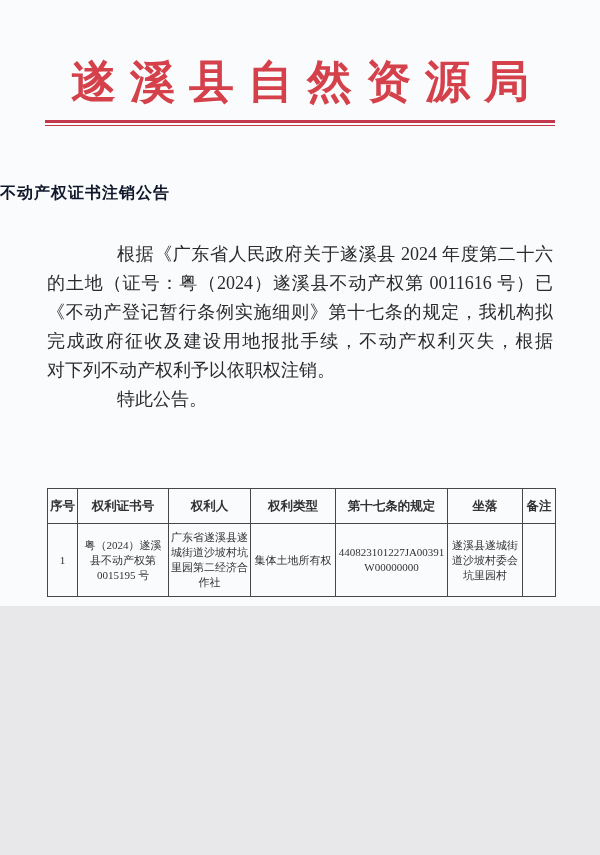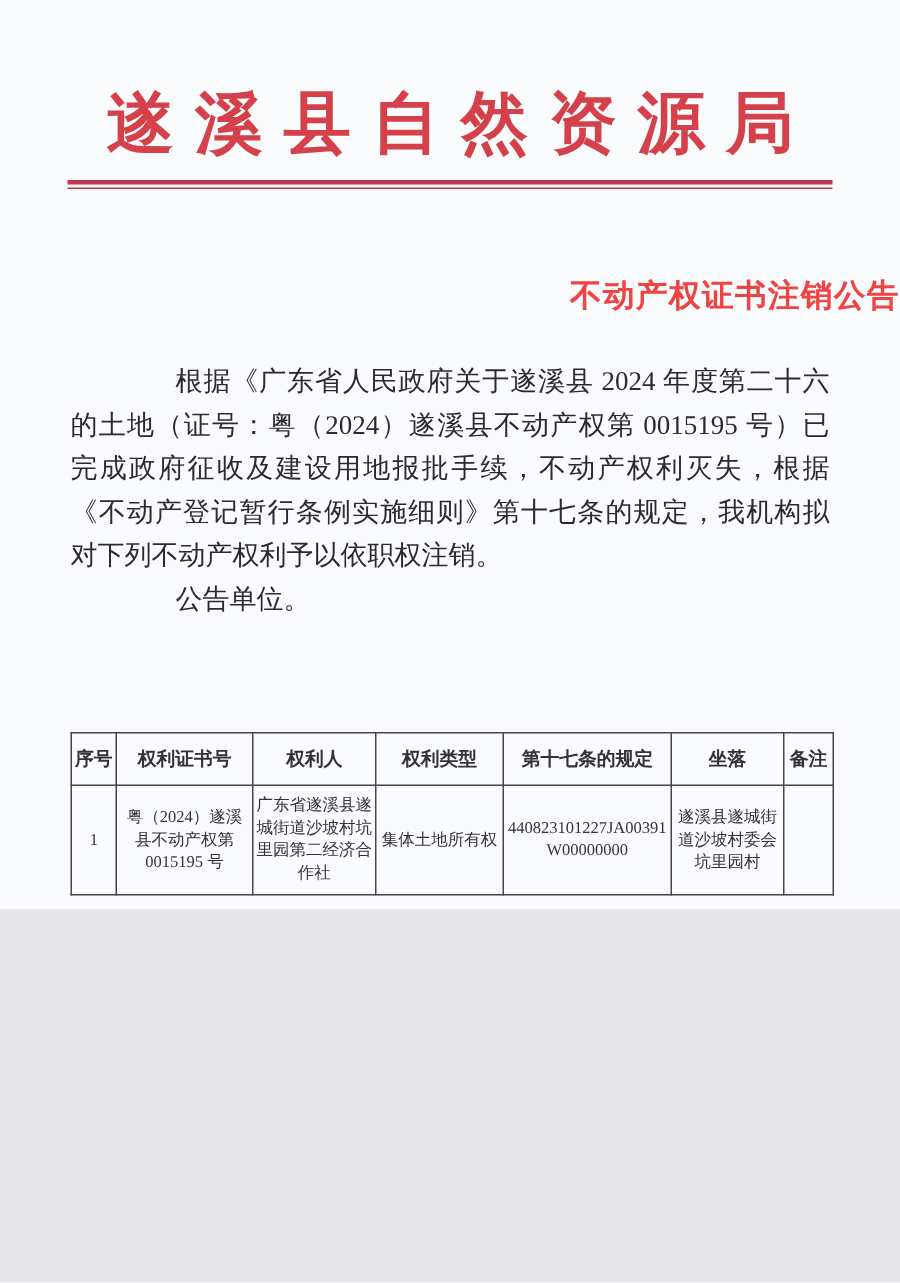--- a/index.html
+++ b/index.html
@@ -20,21 +20,21 @@
   .dline .l1, .dline .l2 { width:100%; background:#c4384e; }
   .dline-top { top:120px; }
   .dline-top .l1 { height:2.5px; }
   .dline-top .l2 { height:1.5px; margin-top:2px; }
   .dline-bottom { top:791px; }
   .dline-bottom .l1 { height:1.5px; }
   .dline-bottom .l2 { height:2.5px; margin-top:2px; }
 
   .doc-title {
     position:absolute; top:183px; left:0; width:600px;
-    text-align:right; font-size:21px; font-weight:bold; color:#ef4444;
+    text-align:left; font-size:16px; font-weight:bold; color:#0f172a;
     letter-spacing:1px;
   }
 
   .paragraph {
     position:absolute; top:240px; left:47px; width:506px;
     font-size:18px; line-height:29px; color:#2b2b2e;
   }
   .pline { text-align:justify; text-align-last:justify; height:29px; overflow:hidden; }
   .pline.first { text-indent:70px; }
   .pline.last { text-align-last:left; }
@@ -76,25 +76,25 @@
 
   <div class="dline dline-top">
     <div class="l1"></div>
       <div class="l2"></div>
   </div>
 
   <div class="doc-title">不动产权证书注销公告</div>
 
   <div class="paragraph">
     <div class="pline first">根据《广东省人民政府关于遂溪县 2024 年度第二十六批</div>
-    <div class="pline">的土地（证号：粤（2024）遂溪县不动产权第 0015195 号）已</div>
+    <div class="pline">的土地（证号：粤（2024）遂溪县不动产权第 0011616 号）已</div>
+    <div class="pline">《不动产登记暂行条例实施细则》第十七条的规定，我机构拟</div>
     <div class="pline">完成政府征收及建设用地报批手续，不动产权利灭失，根据</div>
-    <div class="pline">《不动产登记暂行条例实施细则》第十七条的规定，我机构拟</div>
     <div class="pline last">对下列不动产权利予以依职权注销。</div>
-    <div class="closing">公告单位。</div>
+    <div class="closing">特此公告。</div>
   </div>
 
   <table class="notice">
     <colgroup>
       <col style="width:30px">
         <col style="width:91px">
         <col style="width:82px">
       <col style="width:85px">
         <col style="width:112px">
         <col style="width:75px">

